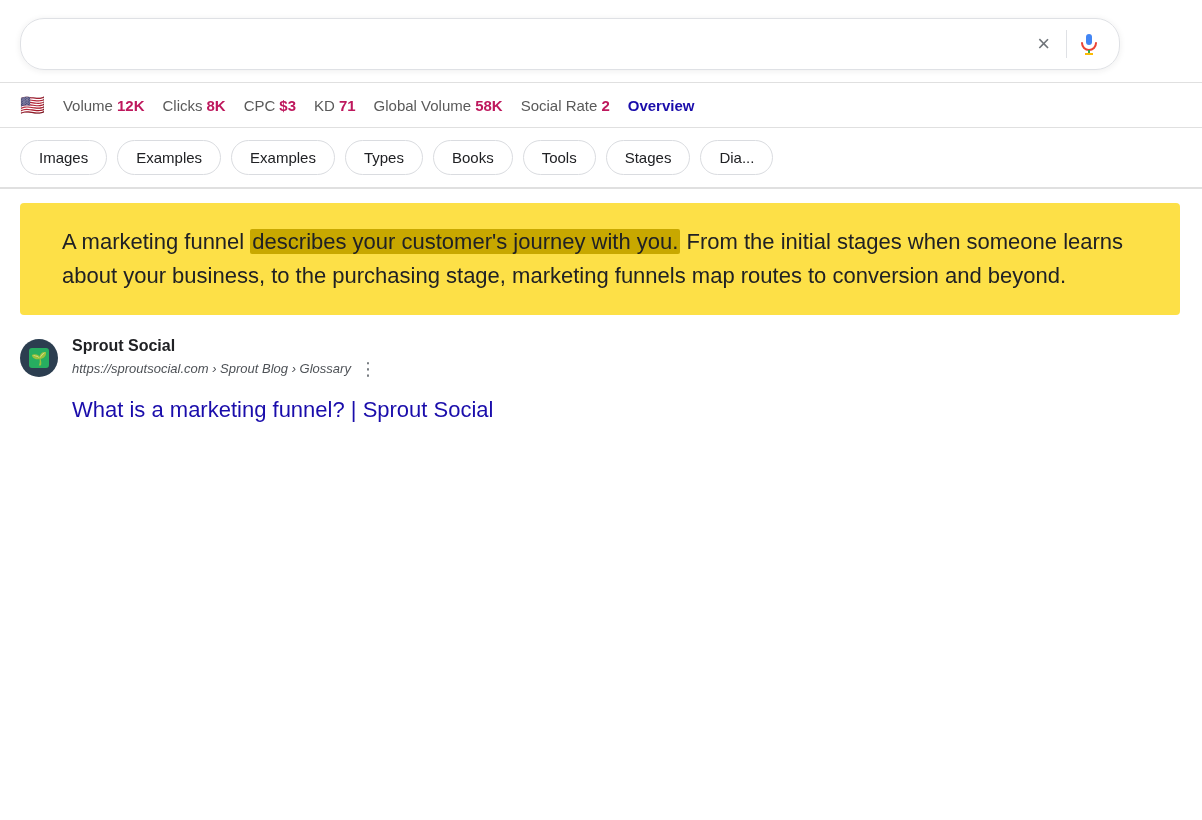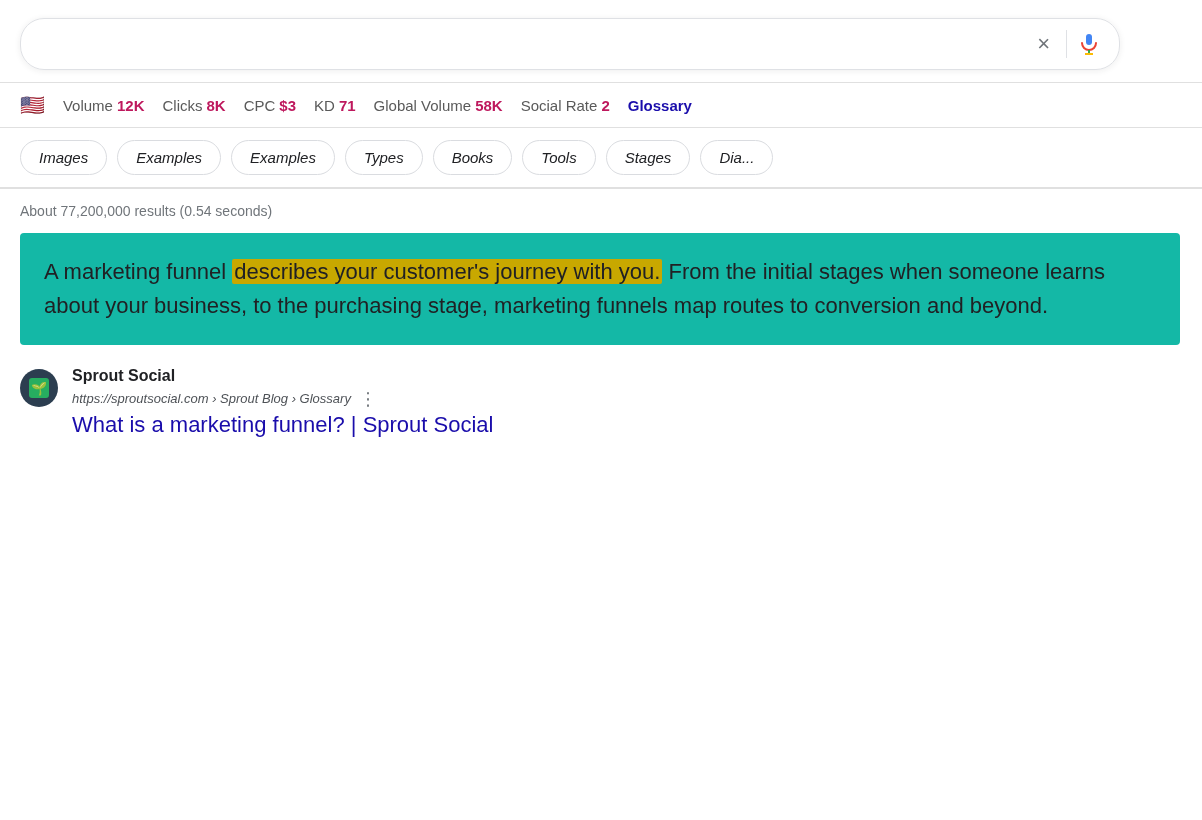--- a/index.html
+++ b/index.html
@@ -104,38 +104,37 @@
     .pill {
       border: 1px solid #dadce0;
       border-radius: 20px;
       padding: 8px 18px;
       font-size: 15px;
       color: #202124;
       cursor: pointer;
       white-space: nowrap;
       background: #fff;
       font-weight: 400;
-      font-style: italic;
     }
 
     
     .results-area {
       padding: 14px 20px 0 20px;
     }
     .results-count {
       font-size: 14px;
       color: #70757a;
       margin-bottom: 14px;
     }
 
     
     .featured-snippet {
-      background: #14b8a6;
+      background: #fde047;
       border-radius: 4px;
-      padding: 22px 24px;
+      padding: 22px 42px;
       margin-bottom: 20px;
       max-width: 1160px;
     }
     .snippet-text {
       font-size: 22px;
       line-height: 1.55;
       color: #202124;
     }
     .snippet-highlight {
       background: #c8a800;
@@ -196,21 +195,21 @@
     }
     .result-kebab {
       color: #70757a;
       font-size: 18px;
       cursor: pointer;
     }
     .result-title {
       font-size: 22px;
       color: #1a0dab;
       cursor: pointer;
-      margin-top: 1px;
+      margin-top: 16px;
       line-height: 1.3;
     }
   </style>
 </head>
 <body>
 
 <div class="search-bar-container">
   <div class="search-box">
     <input type="text" class="search-input" style="">
     <span class="search-clear-icon">×</span>
@@ -246,36 +245,35 @@
     <span class="stat-value">71</span>
   </span>
   <span class="stat-item">
     <span class="stat-label">Global Volume</span>
     <span class="stat-value">58K</span>
   </span>
   <span class="stat-item">
     <span class="stat-label">Social Rate</span>
     <span class="stat-value">2</span>
   </span>
-  <a class="overview-link" href="#">Glossary</a>
+  <a class="overview-link" href="#">Overview</a>
 </div>
 
 <div class="pills-row">
   <div class="pill">Images</div>
   <div class="pill">Examples</div>
   <div class="pill">Examples</div>
   <div class="pill">Types</div>
   <div class="pill">Books</div>
   <div class="pill">Tools</div>
   <div class="pill">Stages</div>
   <div class="pill">Dia...</div>
 </div>
 
 <div class="results-area">
-  <div class="results-count">About 77,200,000 results (0.54 seconds)</div>
 
   <div class="featured-snippet">
     <p class="snippet-text">
       <span>A marketing funnel </span><span class="snippet-highlight">describes your customer's journey with you.</span><span> From the initial stages when someone learns about your business, to the purchasing stage, marketing funnels map routes to conversion and beyond.</span>
     </p>
   </div>
 
   <div class="result-item">
     <div class="result-favicon">
       <div class="favicon-inner">

